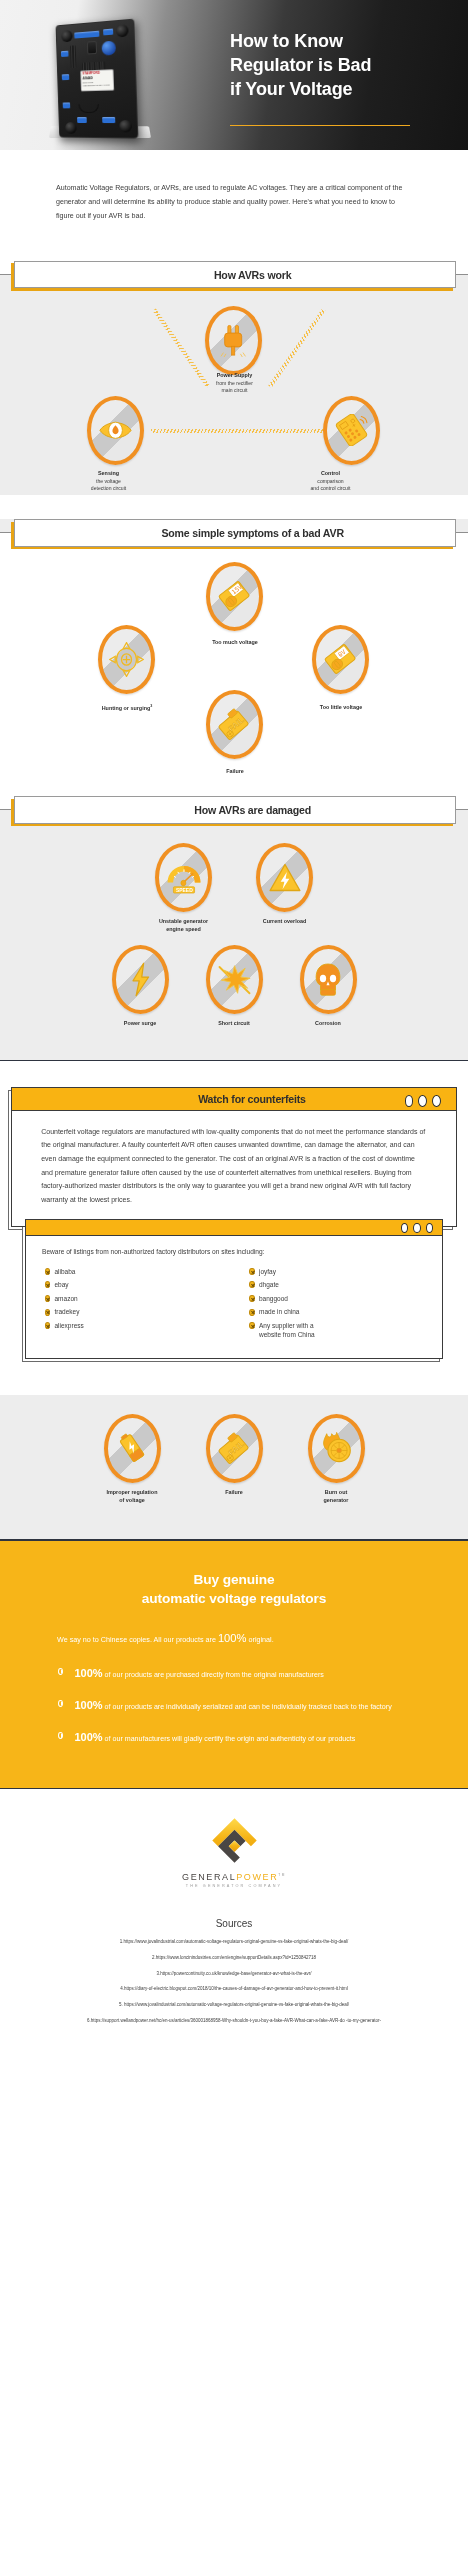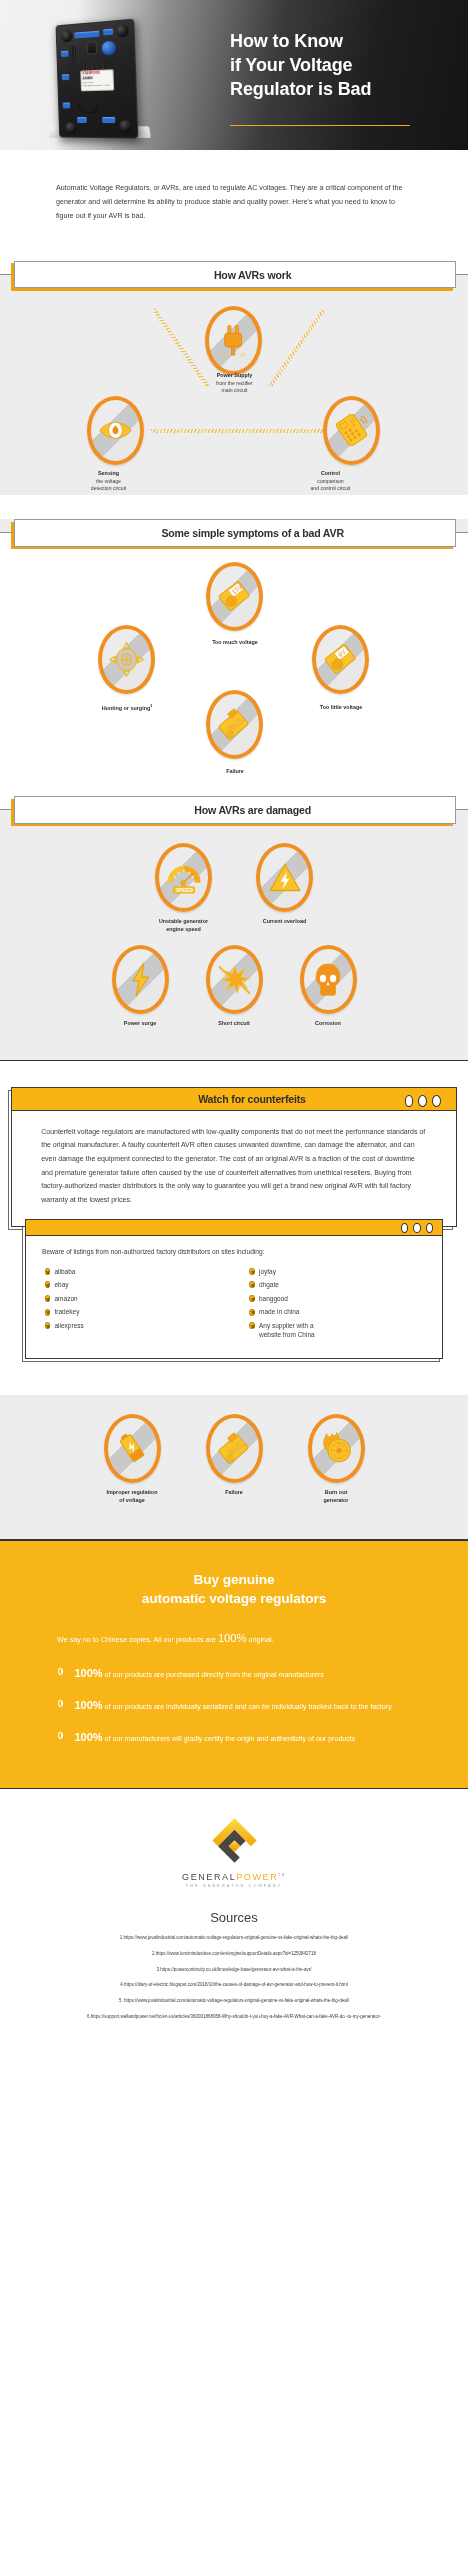--- a/index.html
+++ b/index.html
@@ -278,21 +278,21 @@
   .logo-band { padding: 27.5px 0 13.7px 0; text-align:center; background:#fff; }
   .logo-mark { width: 49px; height:49px; margin: 0 auto 6.2px auto; position:relative; }
   .logo-wordmark { font-size: 9px; letter-spacing: 1.6px; font-weight:500; }
   .lw-dark { color:#4a4644; }
   .lw-gold { color:#f2b01c; }
   .logo-tag { font-size:3.8px; letter-spacing: 2.1px; color:#9b9b9b; margin-top:2.5px; }
   .logo-tm { font-size:3.1px; vertical-align: super; color:#9b9b9b; }
 
   
   .sources { padding: 8.7px 0 29px 0; text-align:center; background:#fff; }
-  .sources h3 { font-size: 13px; font-weight: normal; color:#3c3c3c; margin-bottom: 10px; }
+  .sources h3 { font-size: 10px; font-weight: normal; color:#3c3c3c; margin-bottom: 10px; margin-top: 8px; }
   .sources .src {
     font-size: 4.5px; color:#3c3c3c; line-height:1.55; margin-bottom: 8.7px;
     padding: 0 16px; word-break: break-word;
   }
 </style>
 </head>
 <body>
 
 <div class="page">
 
@@ -319,22 +319,22 @@
           <span class="tiny">E000-24463</span><br>
           <span class="tiny">USE TERMINALS 3&amp;4 AS MIN</span>
         </div>
         <div class="pcb-wire" style="left:21px; top:81px; width:21px; height:8.7px;"></div>
         <div class="pcb-conn" style="left:19px; top:94px; width:10px; height:5.6px;"></div>
         <div class="pcb-conn" style="left:45px; top:94px; width:12.5px; height:5.6px;"></div>
       </div>
     </div>
     <div class="hero-title">
       <div>How to Know</div>
+      <div>Regulator is Bad</div>
       <div>if Your Voltage</div>
-      <div>Regulator is Bad</div>
     </div>
     <div class="hero-rule"></div>
   </div>
 
   <div class="intro band-white">
     <p>Automatic Voltage Regulators, or AVRs, are used to regulate AC voltages. They are a critical component of the generator and will determine its ability to produce stable and quality power. Here's what you need to know to figure out if your AVR is bad.</p>
   </div>
 
   <div class="band-grey">
     <div style="height:10px; background:#fff;"></div>

